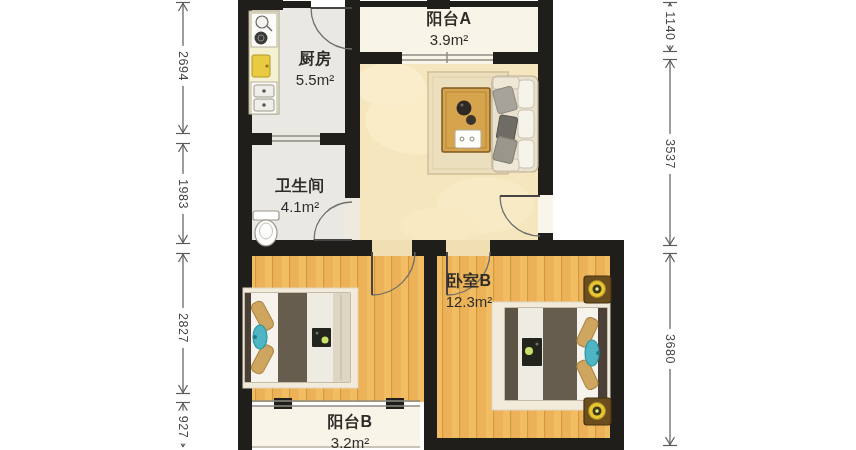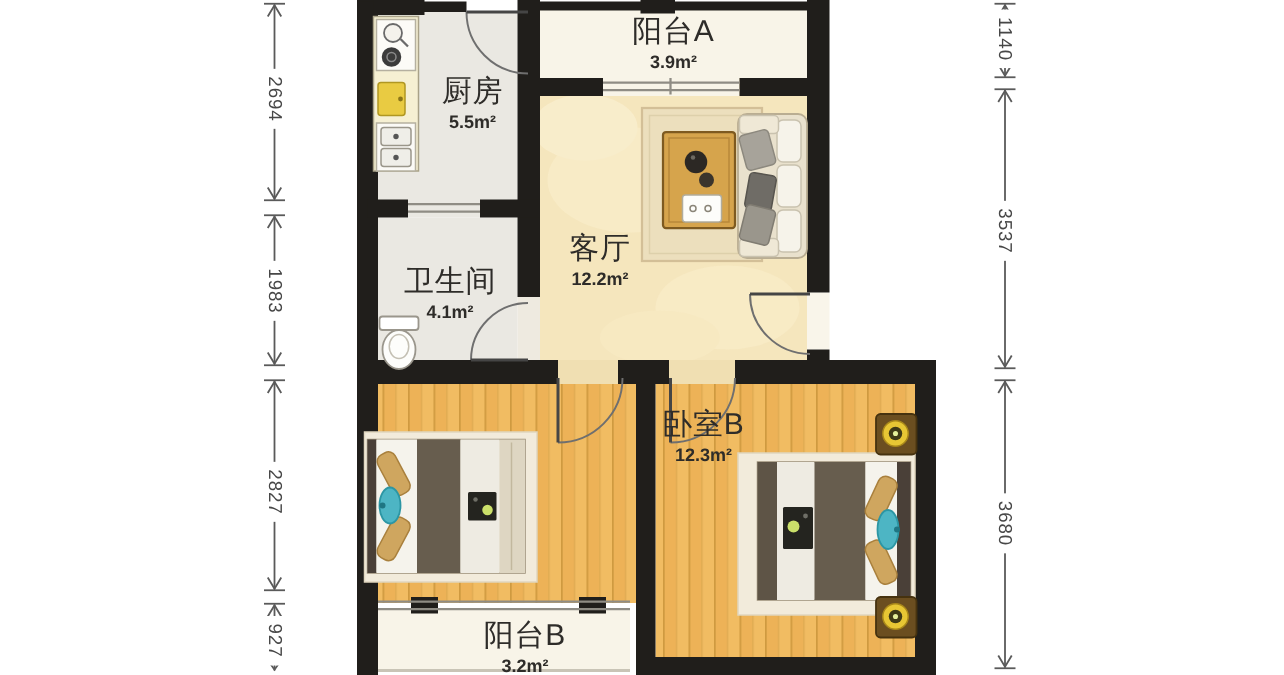--- a/index.html
+++ b/index.html
@@ -5,22 +5,22 @@
   html,body{margin:0;padding:0;background:#ffffff;}
   #stage{
     position:relative;width:856px;height:450px;overflow:hidden;background:#ffffff;
     font-family:"Liberation Sans","DejaVu Sans",sans-serif;
   }
   #plan-svg{position:absolute;left:0;top:0;}
   .room-label{
     position:absolute;transform:translate(-50%,-50%);
     text-align:center;color:#2e2c29;line-height:1.3;white-space:nowrap;pointer-events:none;
   }
-  .room-name{display:block;font-size:20px;font-weight:400;letter-spacing:.5px;}
-  .room-area{display:block;font-size:12px;font-weight:700;}
+  .room-name{display:block;font-size:16px;font-weight:700;letter-spacing:.5px;}
+  .room-area{display:block;font-size:15px;font-weight:400;}
   .dim-label{
     position:absolute;transform:translate(-50%,-50%) rotate(90deg);
     font-size:12.5px;font-weight:500;color:#474747;background:#ffffff;
     padding:1px 5px;letter-spacing:.6px;white-space:nowrap;pointer-events:none;
   }
 </style>
 </head>
 <body>
 
 <div id="stage">
@@ -261,24 +261,20 @@
 </svg>
 
   <div class="room-label" style="left:449px;top:29px;">
     <span class="room-name">阳台A</span>
     <span class="room-area">3.9m²</span>
   </div>
   <div class="room-label" style="left:315px;top:69px;text-align:center;">
     <span class="room-name">厨房</span>
     <span class="room-area">5.5m²</span>
   </div>
-  <div class="room-label" style="left:400px;top:174px;">
-    <span class="room-name">客厅</span>
-    <span class="room-area">12.2m²</span>
-  </div>
   <div class="room-label" style="left:300px;top:196px;">
     <span class="room-name">卫生间</span>
     <span class="room-area">4.1m²</span>
   </div>
   <div class="room-label" style="left:469px;top:291px;">
     <span class="room-name">卧室B</span>
     <span class="room-area">12.3m²</span>
   </div>
   <div class="room-label" style="left:350px;top:432px;">
     <span class="room-name">阳台B</span>

